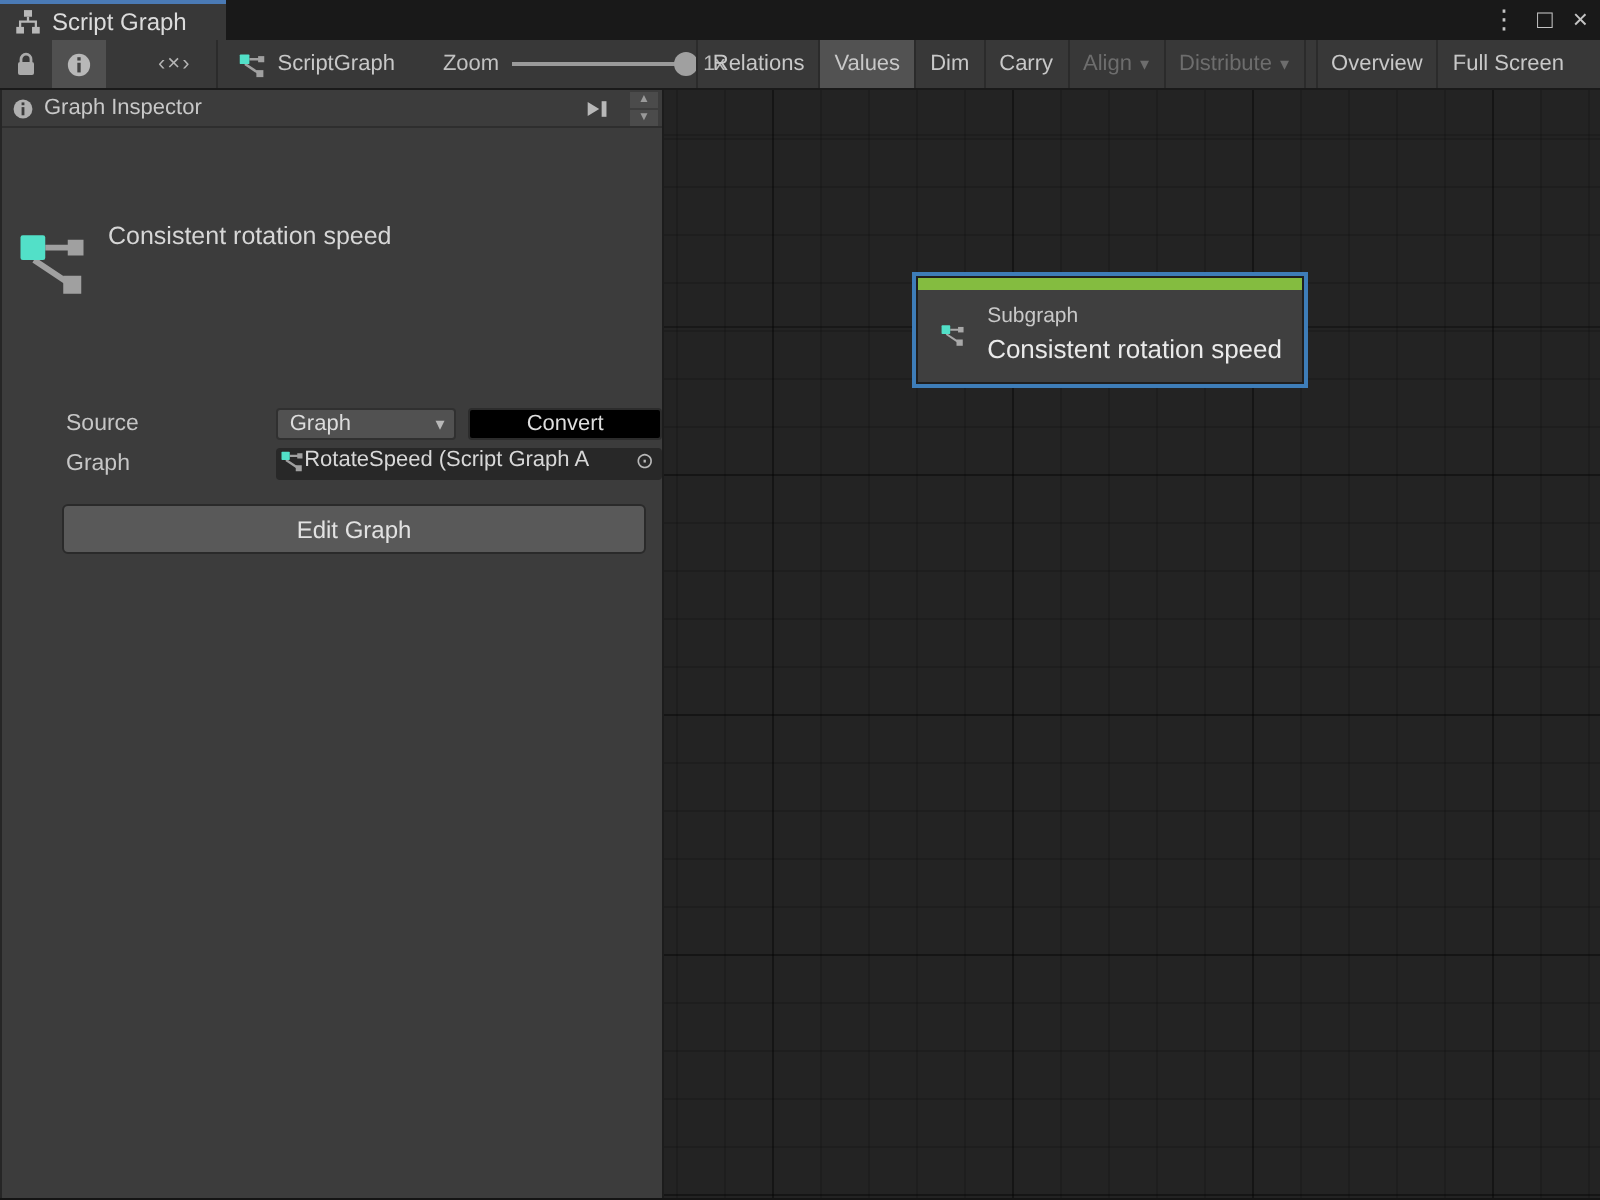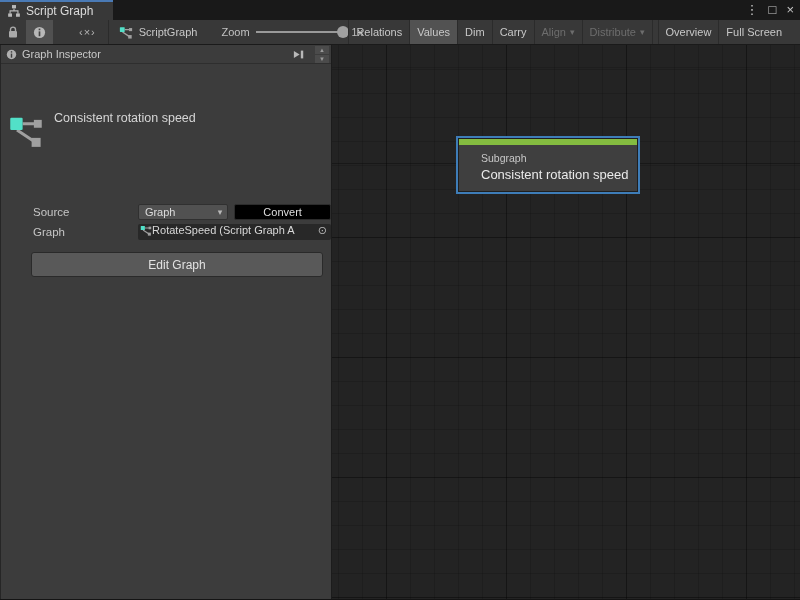--- a/index.html
+++ b/index.html
@@ -70,21 +70,21 @@
 
   
   .canvas { flex:1; position:relative; background-color:var(--canvas-bg,#232323);
     background-image:
       repeating-linear-gradient(90deg, rgba(0,0,0,0.30) 0 1px, transparent 1px 120px),
       repeating-linear-gradient(0deg,  rgba(0,0,0,0.30) 0 1px, transparent 1px 120px),
       repeating-linear-gradient(90deg, rgba(0,0,0,0.13) 0 1px, transparent 1px 24px),
       repeating-linear-gradient(0deg,  rgba(0,0,0,0.13) 0 1px, transparent 1px 24px);
     background-position: 54px 0, 0 119px, 6px 0, 0 23px; }
 
-  .node { position:absolute; left:124px; top:91px; width:184px;
+  .node { position:absolute; left:124px; top:91px; width:198px;
     border:2px solid var(--selection-blue,#3E7DB8); background:#1f1f1f; }
   .node-top { height:6px; background:var(--node-green,#84BC40); margin:1px 1px 0 1px; }
   .node-body { background:#3F3F3F; margin:0 1px 1px 1px; display:flex; align-items:center;
     gap:11px; padding:7px 10px 9px 11px; }
   .node-type { font-size:10.5px; color:#c8c8c8; margin-bottom:3px; }
   .node-title { font-size:13px; color:#eaeaea; white-space:nowrap; }
 </style>
 </head>
 <body>
 

